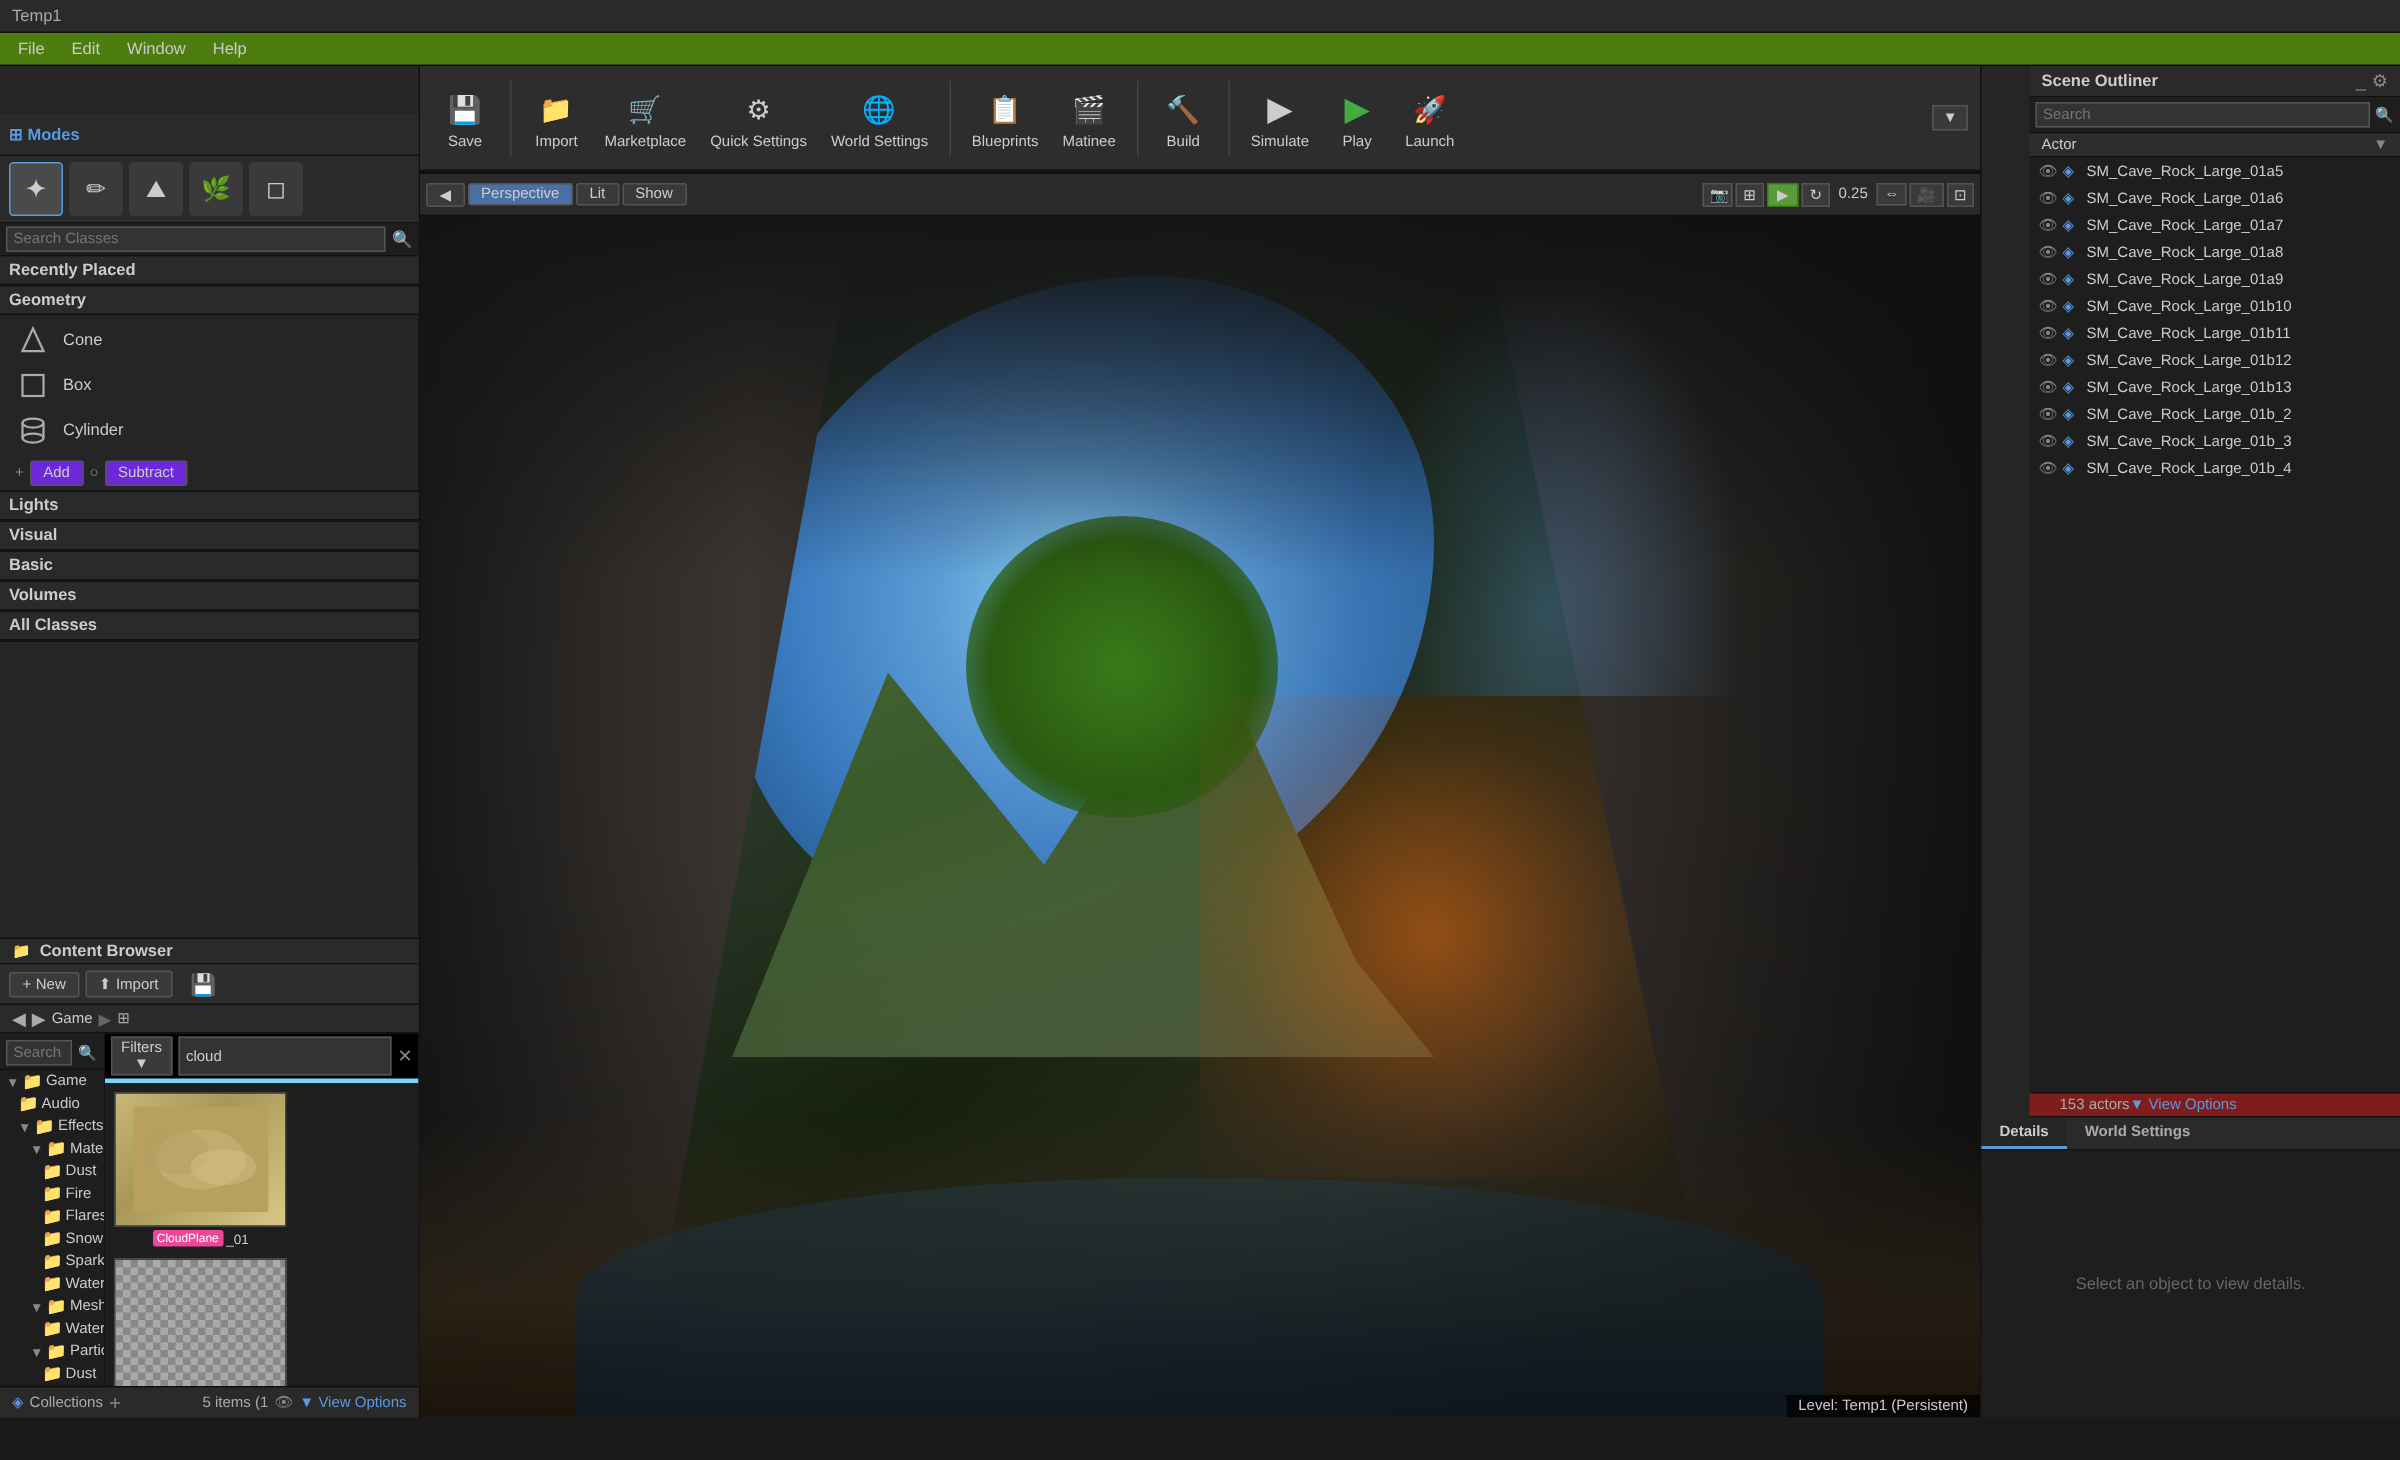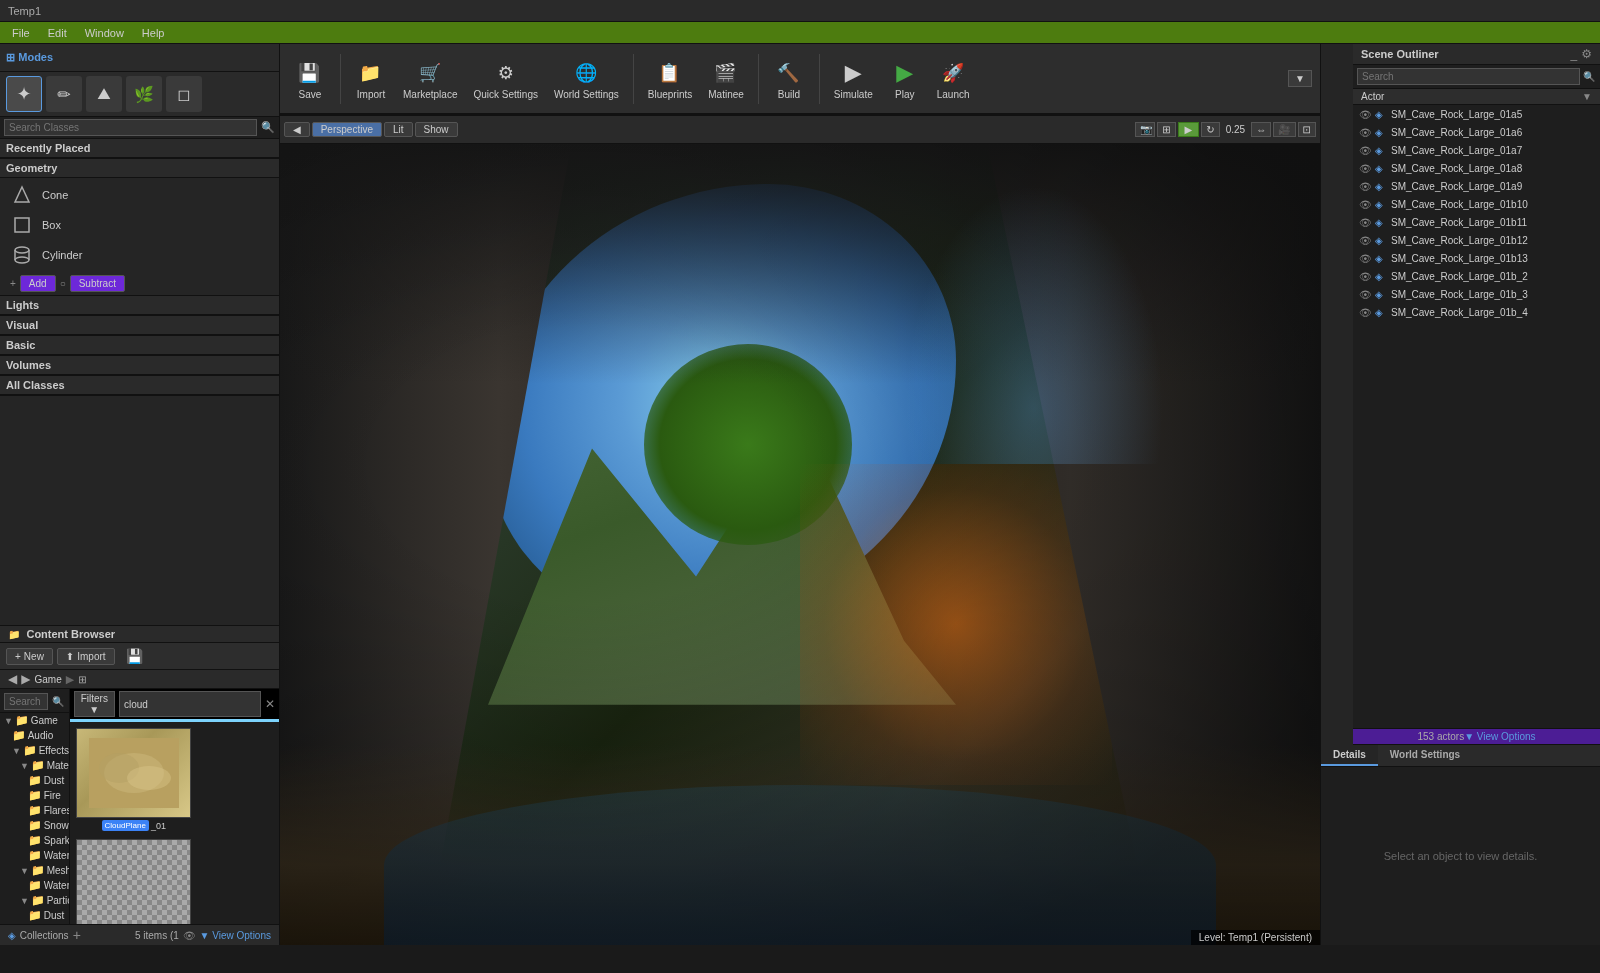--- a/index.html
+++ b/index.html
@@ -7,21 +7,21 @@
 
     
     #titlebar { background: #2a2a2a; height: 22px; display: flex; align-items: center; padding: 0 8px; border-bottom: 1px solid #111; }
     #titlebar span { color: #aaa; font-size: 11px; }
 
     
     #menubar { background: #4d7c0f; height: 22px; display: flex; align-items: center; padding: 0 4px; border-bottom: 1px solid #111; gap: 2px; }
     .menu-item { color: #ccc; padding: 2px 8px; cursor: pointer; font-size: 11px; }
 
     
-    #modesbar { background: #2a2a2a; height: 28px; display: flex; align-items: center; padding: 0 6px; border-bottom: 1px solid #111; gap: 4px; }
+    #modesbar { background: #2a2a2a; height: 28px; display: flex; align-items: center; padding: 0 6px; border-bottom: 1px solid #111; gap: 4px; margin-top: 32px; }
 
     
     #main { display: flex; height: calc(973px - 22px - 22px - 28px); }
 
     
     #left-panel { width: 280px; background: #252525; border-right: 1px solid #111; display: flex; flex-direction: column; flex-shrink: 0; }
     #place-search { background: #1e1e1e; border: none; border-bottom: 1px solid #111; display: flex; align-items: center; padding: 2px 4px; }
     #place-search input { background: #333; border: 1px solid #555; color: #ccc; padding: 2px 4px; font-size: 10px; flex: 1; outline: none; }
     .section-header { padding: 3px 6px; color: #ccc; font-size: 11px; font-weight: bold; cursor: pointer; background: #2a2a2a; border-bottom: 1px solid #111; }
 
@@ -60,21 +60,21 @@
     #so-header { background: #2a2a2a; padding: 3px 8px; font-size: 11px; font-weight: bold; border-bottom: 1px solid #111; display: flex; align-items: center; justify-content: space-between; }
     #so-search { background: #1e1e1e; padding: 3px 4px; display: flex; align-items: center; border-bottom: 1px solid #111; }
     #so-search input { background: #333; border: 1px solid #555; color: #ccc; padding: 2px 4px; font-size: 10px; flex: 1; outline: none; }
     #so-actor-bar { background: #2d2d2d; padding: 2px 8px; display: flex; align-items: center; justify-content: space-between; border-bottom: 1px solid #111; }
     .actor-label { color: #ccc; font-size: 10px; }
     .so-list { flex: 1; overflow-y: auto; background: #1e1e1e; }
     .so-item { display: flex; align-items: center; padding: 1px 6px; cursor: pointer; gap: 4px; height: 18px; }
     .so-item .eye-icon { color: #888; font-size: 10px; width: 12px; }
     .so-item .mesh-icon { color: #5a9adf; font-size: 10px; width: 12px; }
     .so-item .item-name { color: #ccc; font-size: 10px; }
-    #so-footer { background: #4c1d95; padding: 2px 8px; display: flex; justify-content: center; align-items: center; border-top: 1px solid #111; }
+    #so-footer { background: #7f1d1d; padding: 2px 20px; display: flex; justify-content: flex-start; align-items: center; border-top: 1px solid #111; }
     .actor-count { color: #aaa; font-size: 10px; }
     .view-options-btn { color: #5a9adf; font-size: 10px; cursor: pointer; }
 
     
     #details-panel { height: 200px; display: flex; flex-direction: column; }
     #details-tabs { background: #2a2a2a; display: flex; border-bottom: 1px solid #111; }
     .details-tab { padding: 4px 12px; font-size: 10px; cursor: pointer; color: #aaa; font-weight: bold; }
     .details-tab.active { color: #ccc; background: #252525; border-bottom: 2px solid #5a9adf; }
     #details-content { flex: 1; background: #1e1e1e; display: flex; align-items: center; justify-content: center; }
     .select-prompt { color: #666; font-size: 11px; }
@@ -94,21 +94,21 @@
     .folder-icon { color: #c8a840; font-size: 11px; }
     .folder-name { color: #ccc; font-size: 10px; }
     .folder-indent { padding-left: 12px; }
     .folder-indent2 { padding-left: 20px; }
     .folder-indent3 { padding-left: 28px; }
     #cb-search-bar { padding: 2px 4px; background: #1e1e1e; border-bottom: 1px solid #111; display: flex; align-items: center; gap: 4px; }
     #cb-search-bar input { background: #333; border: 1px solid #555; color: #ccc; padding: 2px 4px; font-size: 10px; flex: 1; outline: none; }
     #cb-assets { flex: 1; background: #1e1e1e; overflow-y: auto; padding: 4px; display: flex; flex-direction: column; gap: 4px; }
     .asset-item { display: flex; flex-direction: column; align-items: center; width: 120px; cursor: pointer; padding: 2px; border-radius: 2px; }
     .asset-thumb { width: 115px; height: 90px; background: #2a2a2a; border: 1px solid #444; display: flex; align-items: center; justify-content: center; overflow: hidden; position: relative; }
-    .asset-name-badge { background: #3b82f6; color: #fff; font-size: 8px; padding: 1px 3px; border-radius: 2px; }
+    .asset-name-badge { background: #ec4899; color: #fff; font-size: 8px; padding: 1px 3px; border-radius: 2px; }
     #cb-footer { background: #2a2a2a; padding: 2px 8px; display: flex; justify-content: space-between; align-items: center; border-top: 1px solid #111; }
     .item-count { color: #aaa; font-size: 10px; }
 
     
     .place-items { padding: 2px 0; }
     .place-item { display: flex; align-items: center; padding: 3px 10px; cursor: pointer; gap: 8px; }
     .place-item-icon { width: 24px; height: 24px; display: flex; align-items: center; justify-content: center; }
     .place-item-label { color: #ccc; font-size: 11px; }
 
     

